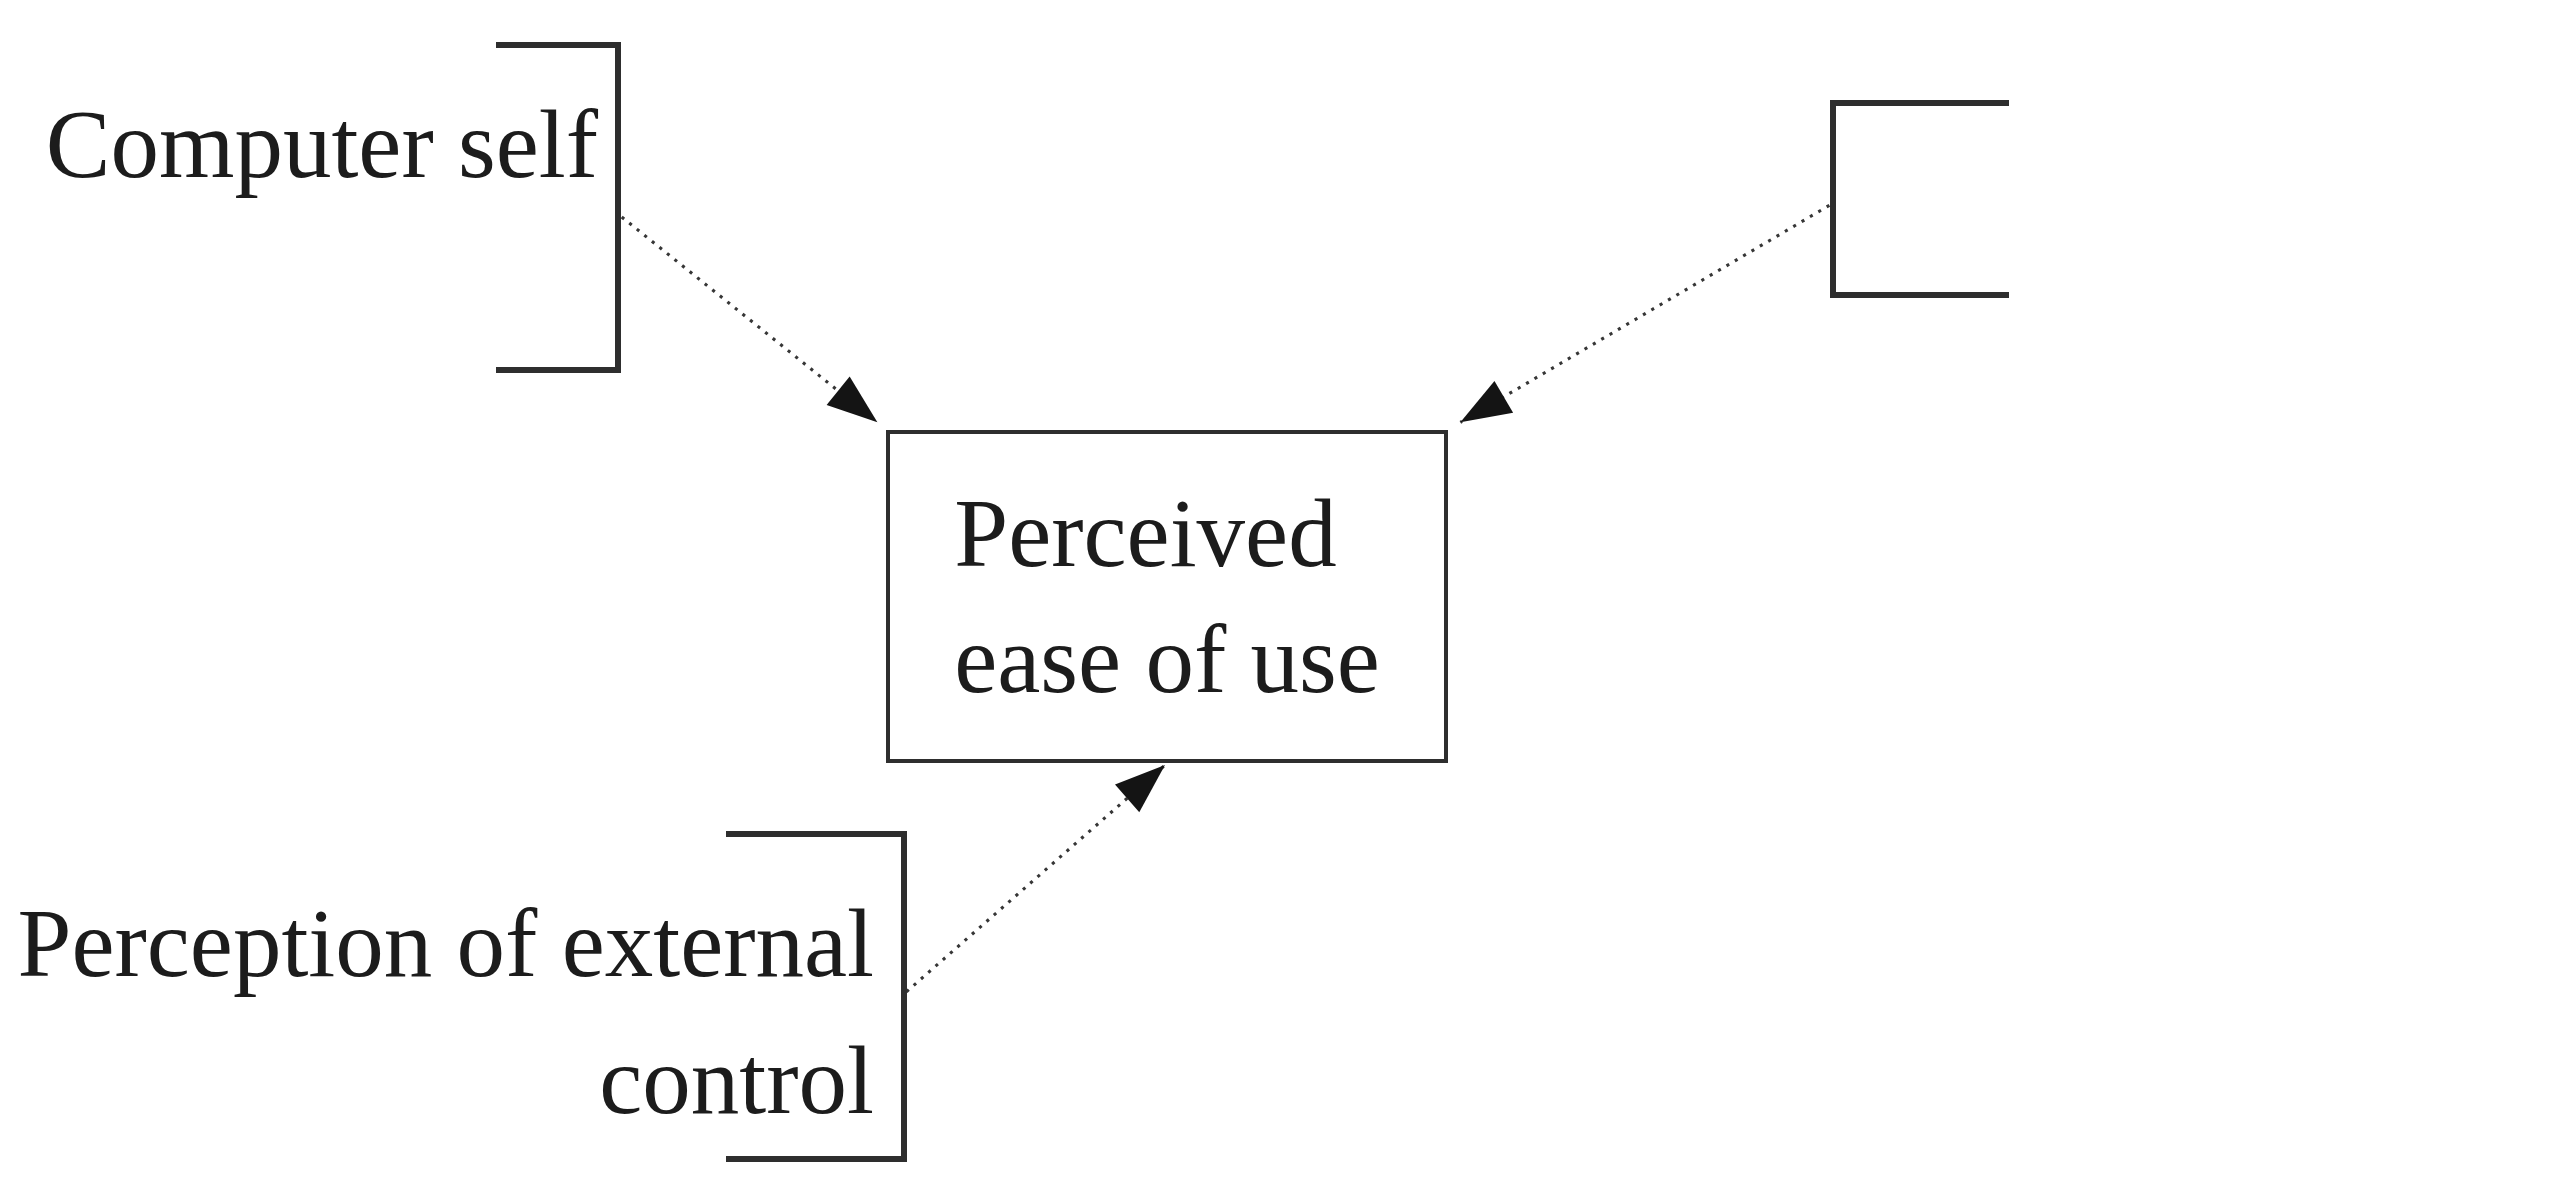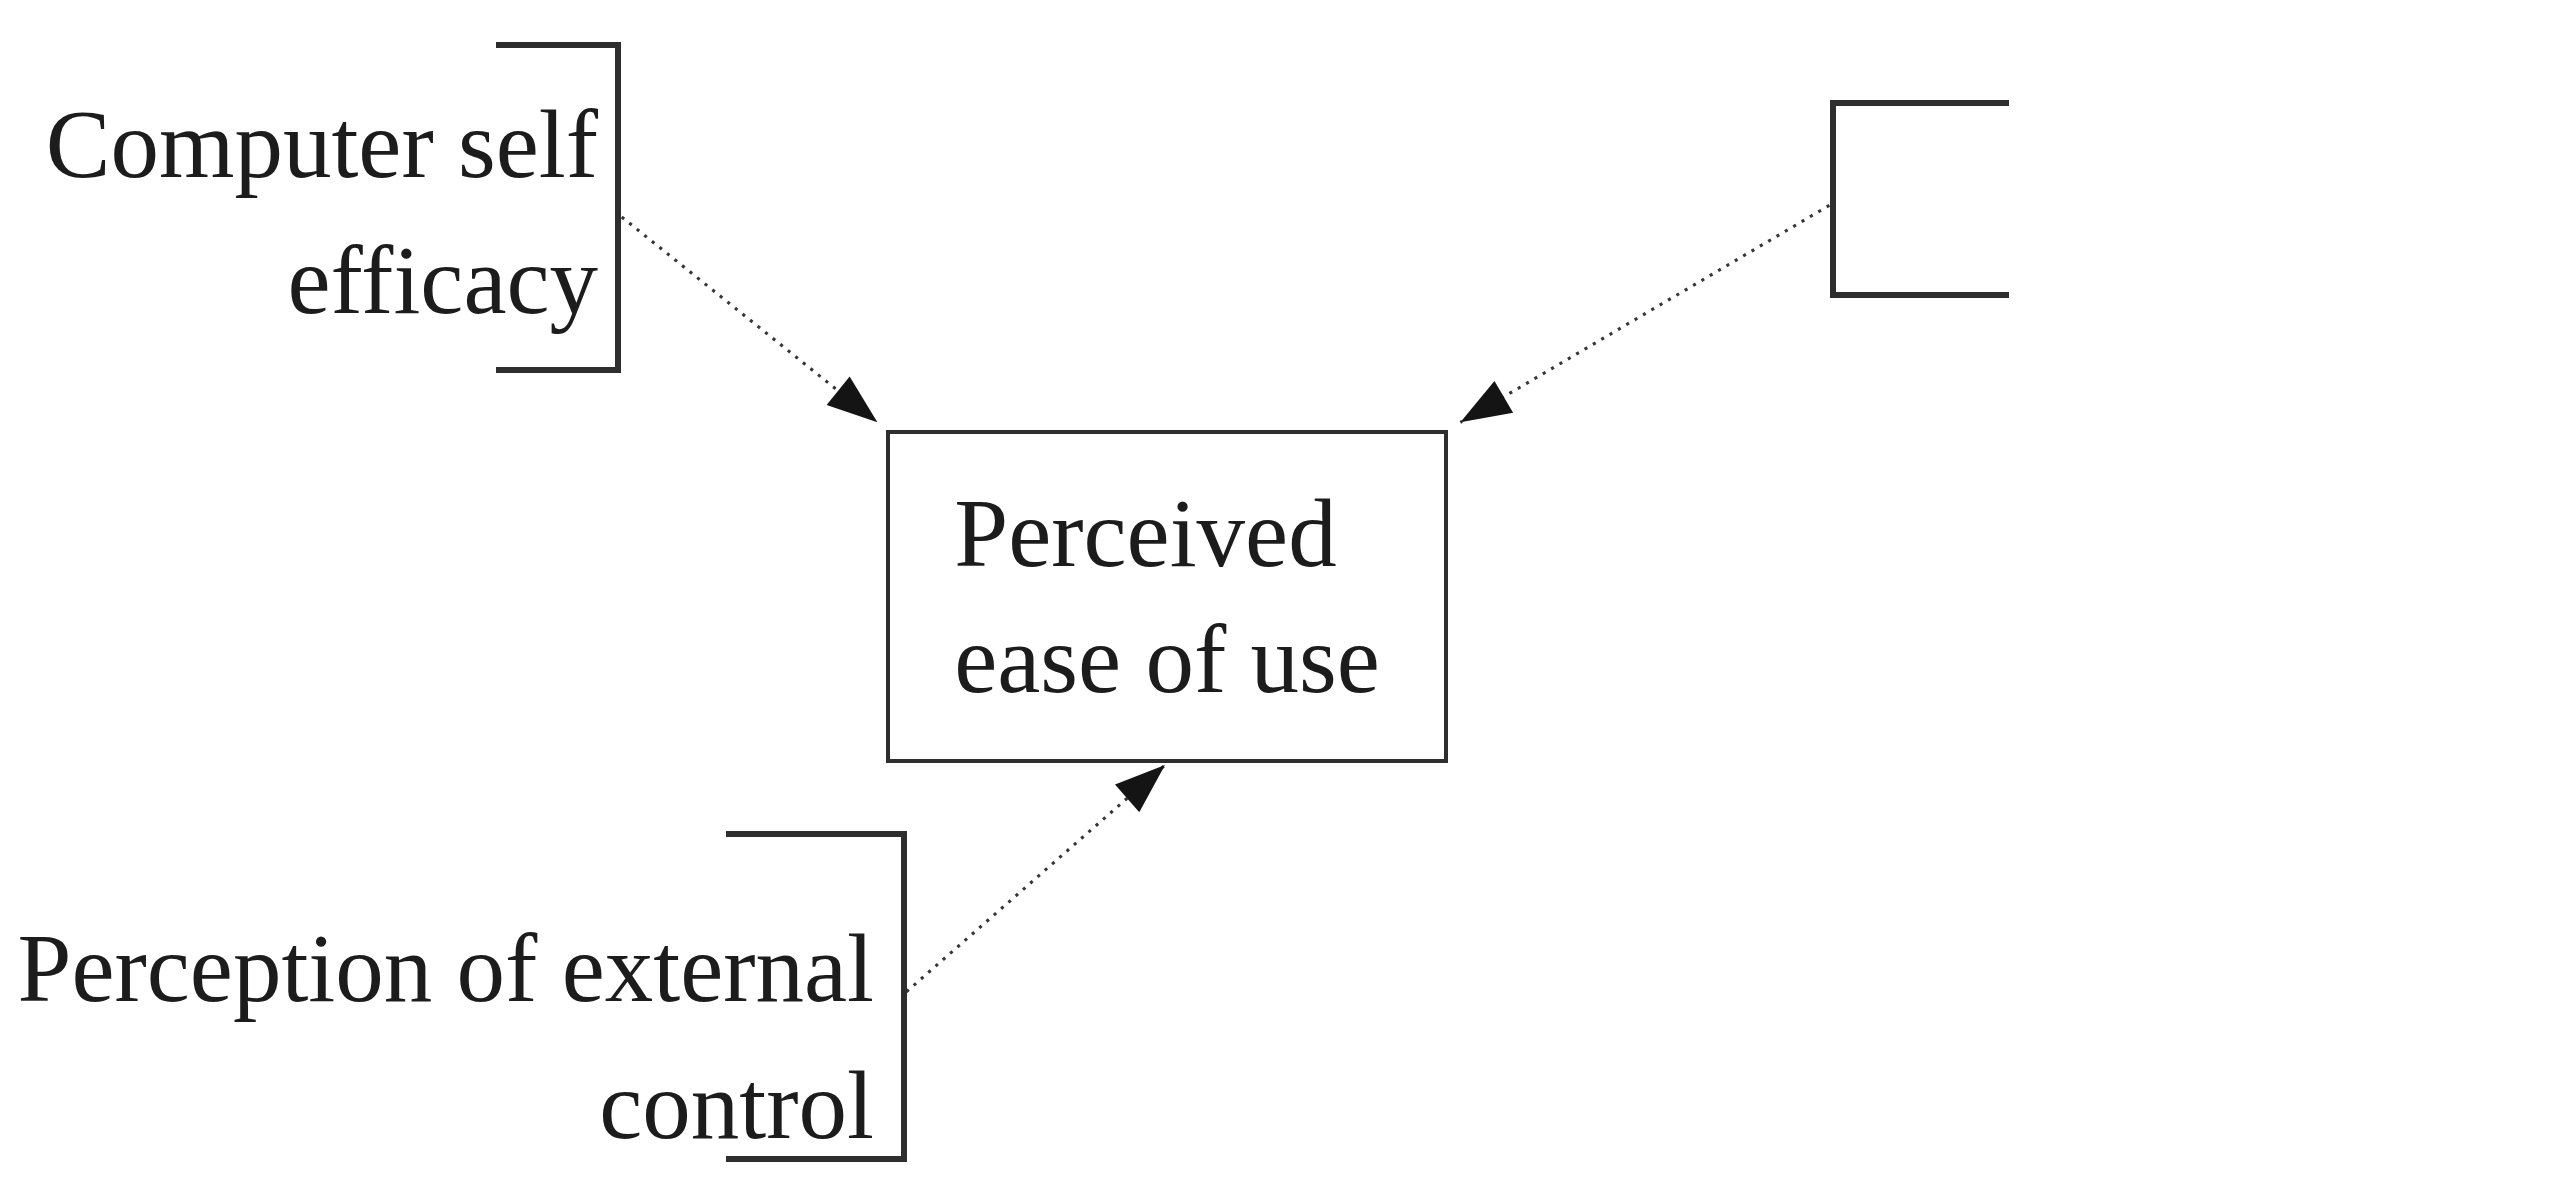--- a/index.html
+++ b/index.html
@@ -71,21 +71,21 @@
     text-align: right;
     line-height: 136px;
   }
   #label-ca {
     left: 1859px;
     top: 132px;
     line-height: 136px;
   }
   #label-pec {
     left: 0;
-    top: 900px;
+    top: 875px;
     width: 874px;
     text-align: right;
     line-height: 137px;
   }
 
   
   #peou-box {
     position: absolute;
     left: 886px;
     top: 430px;
@@ -116,21 +116,20 @@
         <path class="arrowhead-fill" d="M3,5 L55,24 L3,43 Z"></path>
       </marker>
     </defs>
     <line class="arrow-line" x1="642" y1="224" x2="906" y2="436" marker-end="url(#head)"></line>
     <line class="arrow-line" x1="1889" y1="212" x2="1508" y2="436" marker-end="url(#head)"></line>
     <line class="arrow-line" x1="936" y1="1024" x2="1203" y2="790" marker-end="url(#head)"></line>
   </svg>
 
   <div class="construct-label" id="label-cse">
     <span class="line">Computer self</span>
-    <span class="line">efficacy</span>
   </div>
   <div class="bracket right-facing" style="left:496px; top:42px; width:125px; height:331px;"></div>
 
   <div class="bracket left-facing" style="left:1830px; top:100px; width:179px; height:198px;"></div>
 
   <div class="construct-label" id="label-pec">
     <span class="line">Perception of external</span>
     <span class="line">control</span>
   </div>
   <div class="bracket right-facing" style="left:726px; top:831px; width:181px; height:331px;"></div>

